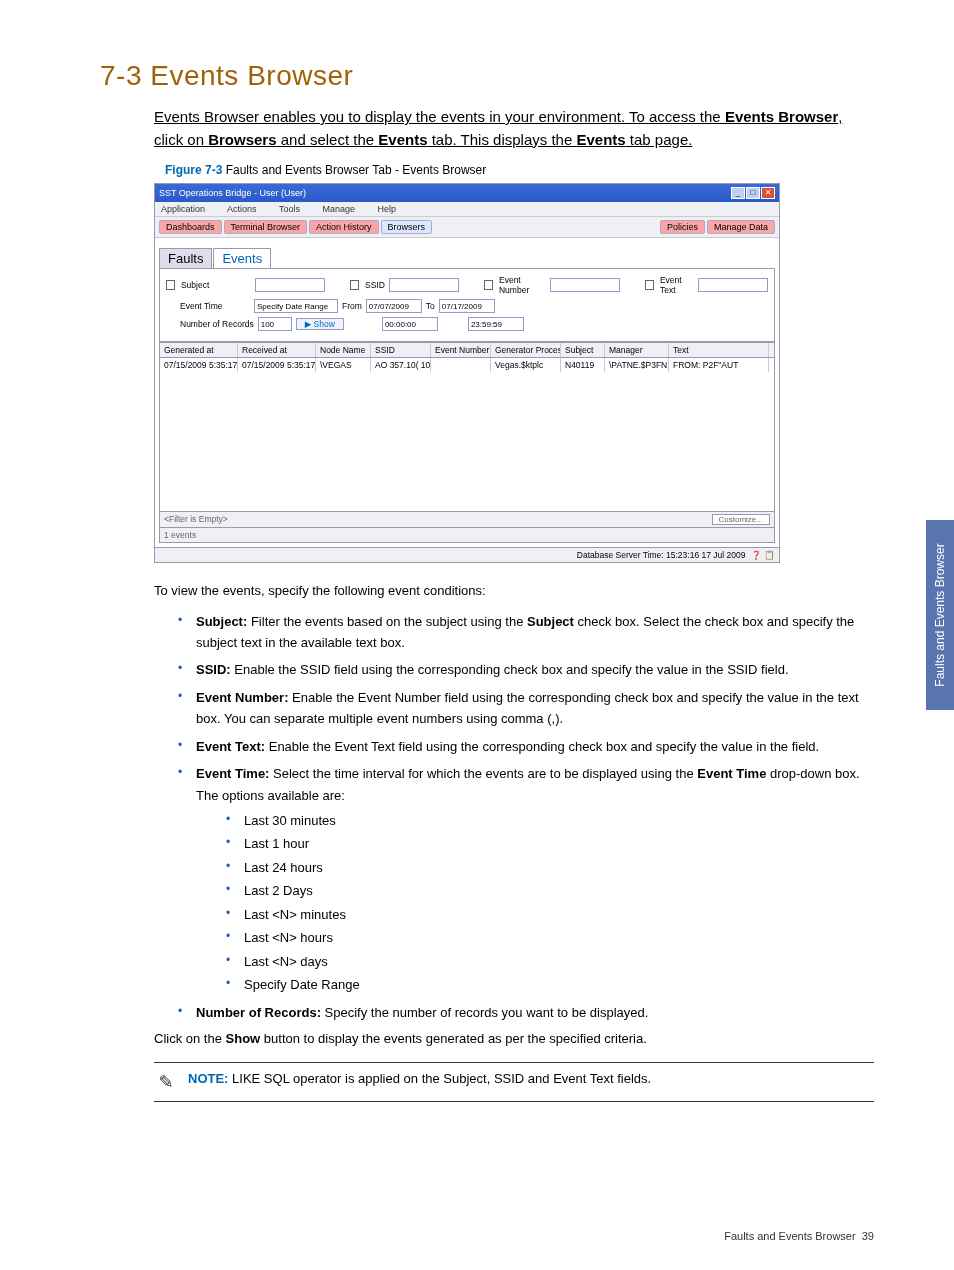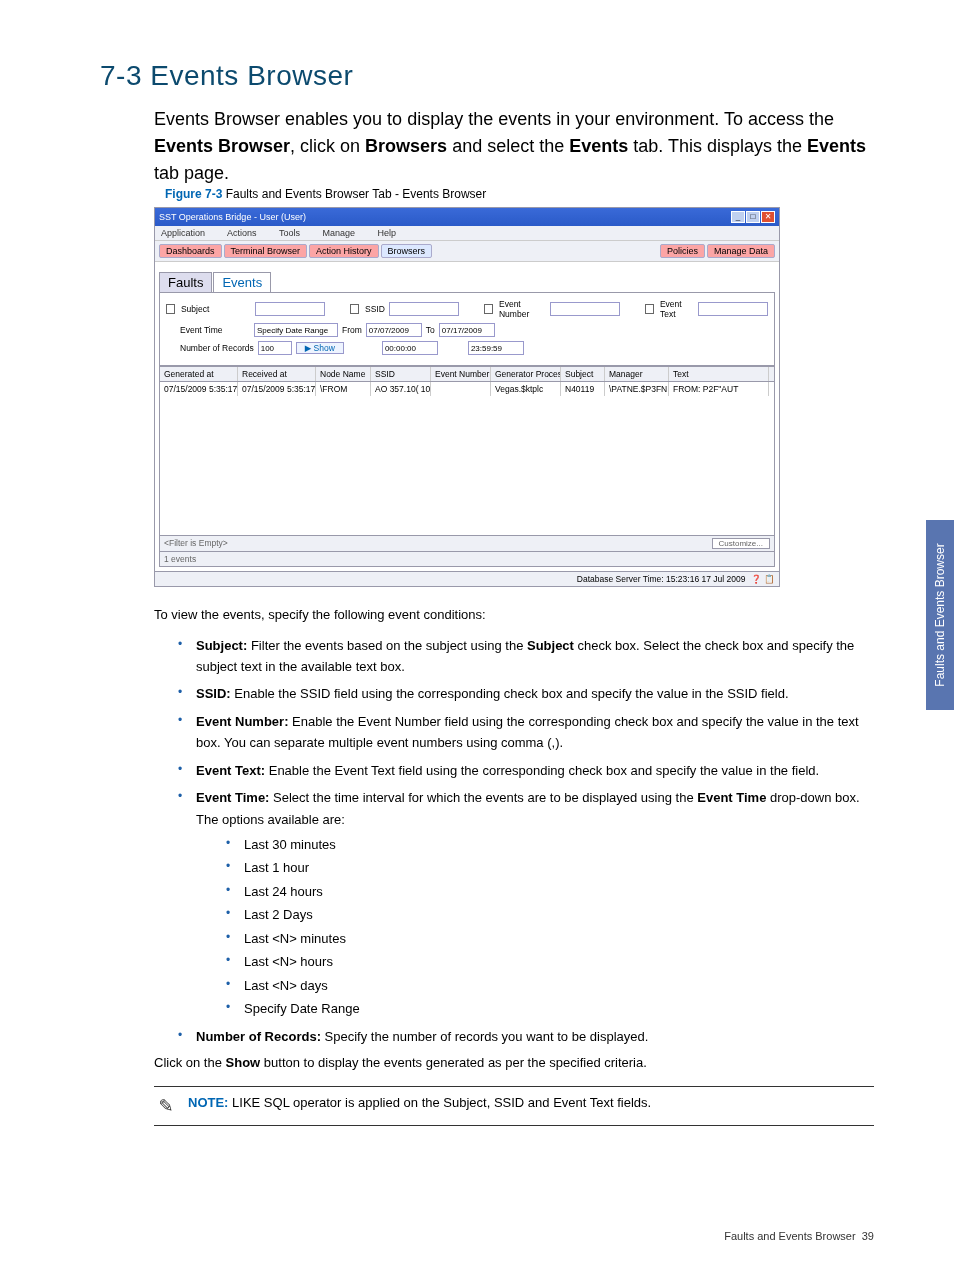--- a/index.html
+++ b/index.html
@@ -1,19 +1,19 @@
 <!DOCTYPE html>
 <html><head>
 <meta charset="utf-8">
 <style>
   * { box-sizing: border-box; margin: 0; padding: 0; }
   body { font-family: Arial, Helvetica, sans-serif; background: #fff; width: 954px; margin: 0 auto; position: relative; }
   .page { padding: 60px 80px 40px 100px; min-height: 1270px; position: relative; }
-  h1 { font-weight: 300; font-size: 28px; color: #0c4a6e; margin-bottom: 14px; letter-spacing: 0.5px; }
-  .intro { font-size: 18px; line-height: 1.5; margin-left: 54px; margin-bottom: 0; }
+  h1 { font-weight: 300; font-size: 28px; color: #a16207; margin-bottom: 14px; letter-spacing: 0.5px; }
+  .intro { font-size: 15px; line-height: 1.5; margin-left: 54px; margin-bottom: 12px; text-decoration: underline; }
   .intro b { font-weight: bold; }
   .figcap { font-size: 12px; margin-left: 54px; margin-bottom: 6px; }
   .figcap .ftag { color: #0066b3; font-weight: bold; padding-left: 11px; }
   .shot { margin-left: 54px; width: 626px; border: 1px solid #99a; font-family: Tahoma, Arial, sans-serif; }
   .titlebar { height: 18px; background: linear-gradient(#3a6ad8,#2a5ac8); color:#fff; font-size:9px; display:flex; align-items:center; padding:0 4px; justify-content:space-between; }
   .titlebar .wbtns span { display:inline-block; width:14px; height:12px; background:#c0d0f0; border:1px solid #fff; margin-left:1px; font-size:8px; text-align:center; line-height:10px; color:#000;}
   .titlebar .wbtns .xb{background:#e05030;color:#fff;}
   .menubar { background:#eef0f6; font-size:9px; padding:2px 6px; color:#333; }
   .menubar span{margin-right:10px;}
   .toolbar { background:#eef0f6; font-size:9px; padding:3px 4px; display:flex; align-items:center; gap:2px; border-top:1px solid #ccc; border-bottom:1px solid #ccc;}
@@ -136,21 +136,21 @@
         <div class="col-ssid">SSID</div>
         <div class="col-evt">Event Number</div>
         <div class="col-gp">Generator Process</div>
         <div class="col-sub">Subject</div>
         <div class="col-mgr">Manager</div>
         <div class="col-txt">Text</div>
       </div>
       <div class="gridrow">
         <div class="col-gen">07/15/2009 5:35:17 AM</div>
         <div class="col-rec">07/15/2009 5:35:17 AM</div>
-        <div class="col-nod">\FROM</div>
+        <div class="col-nod">\VEGAS</div>
         <div class="col-ssid">AO 357.10( 1001</div>
         <div class="col-evt"></div>
         <div class="col-gp">Vegas.$ktplc</div>
         <div class="col-sub">N40119</div>
         <div class="col-mgr">\PATNE.$P3FN</div>
         <div class="col-txt">FROM: P2F"AUT</div>
       </div>
       <div class="gridbody"></div>
       <div class="statusline">
         <span>&lt;Filter is Empty&gt;</span>

